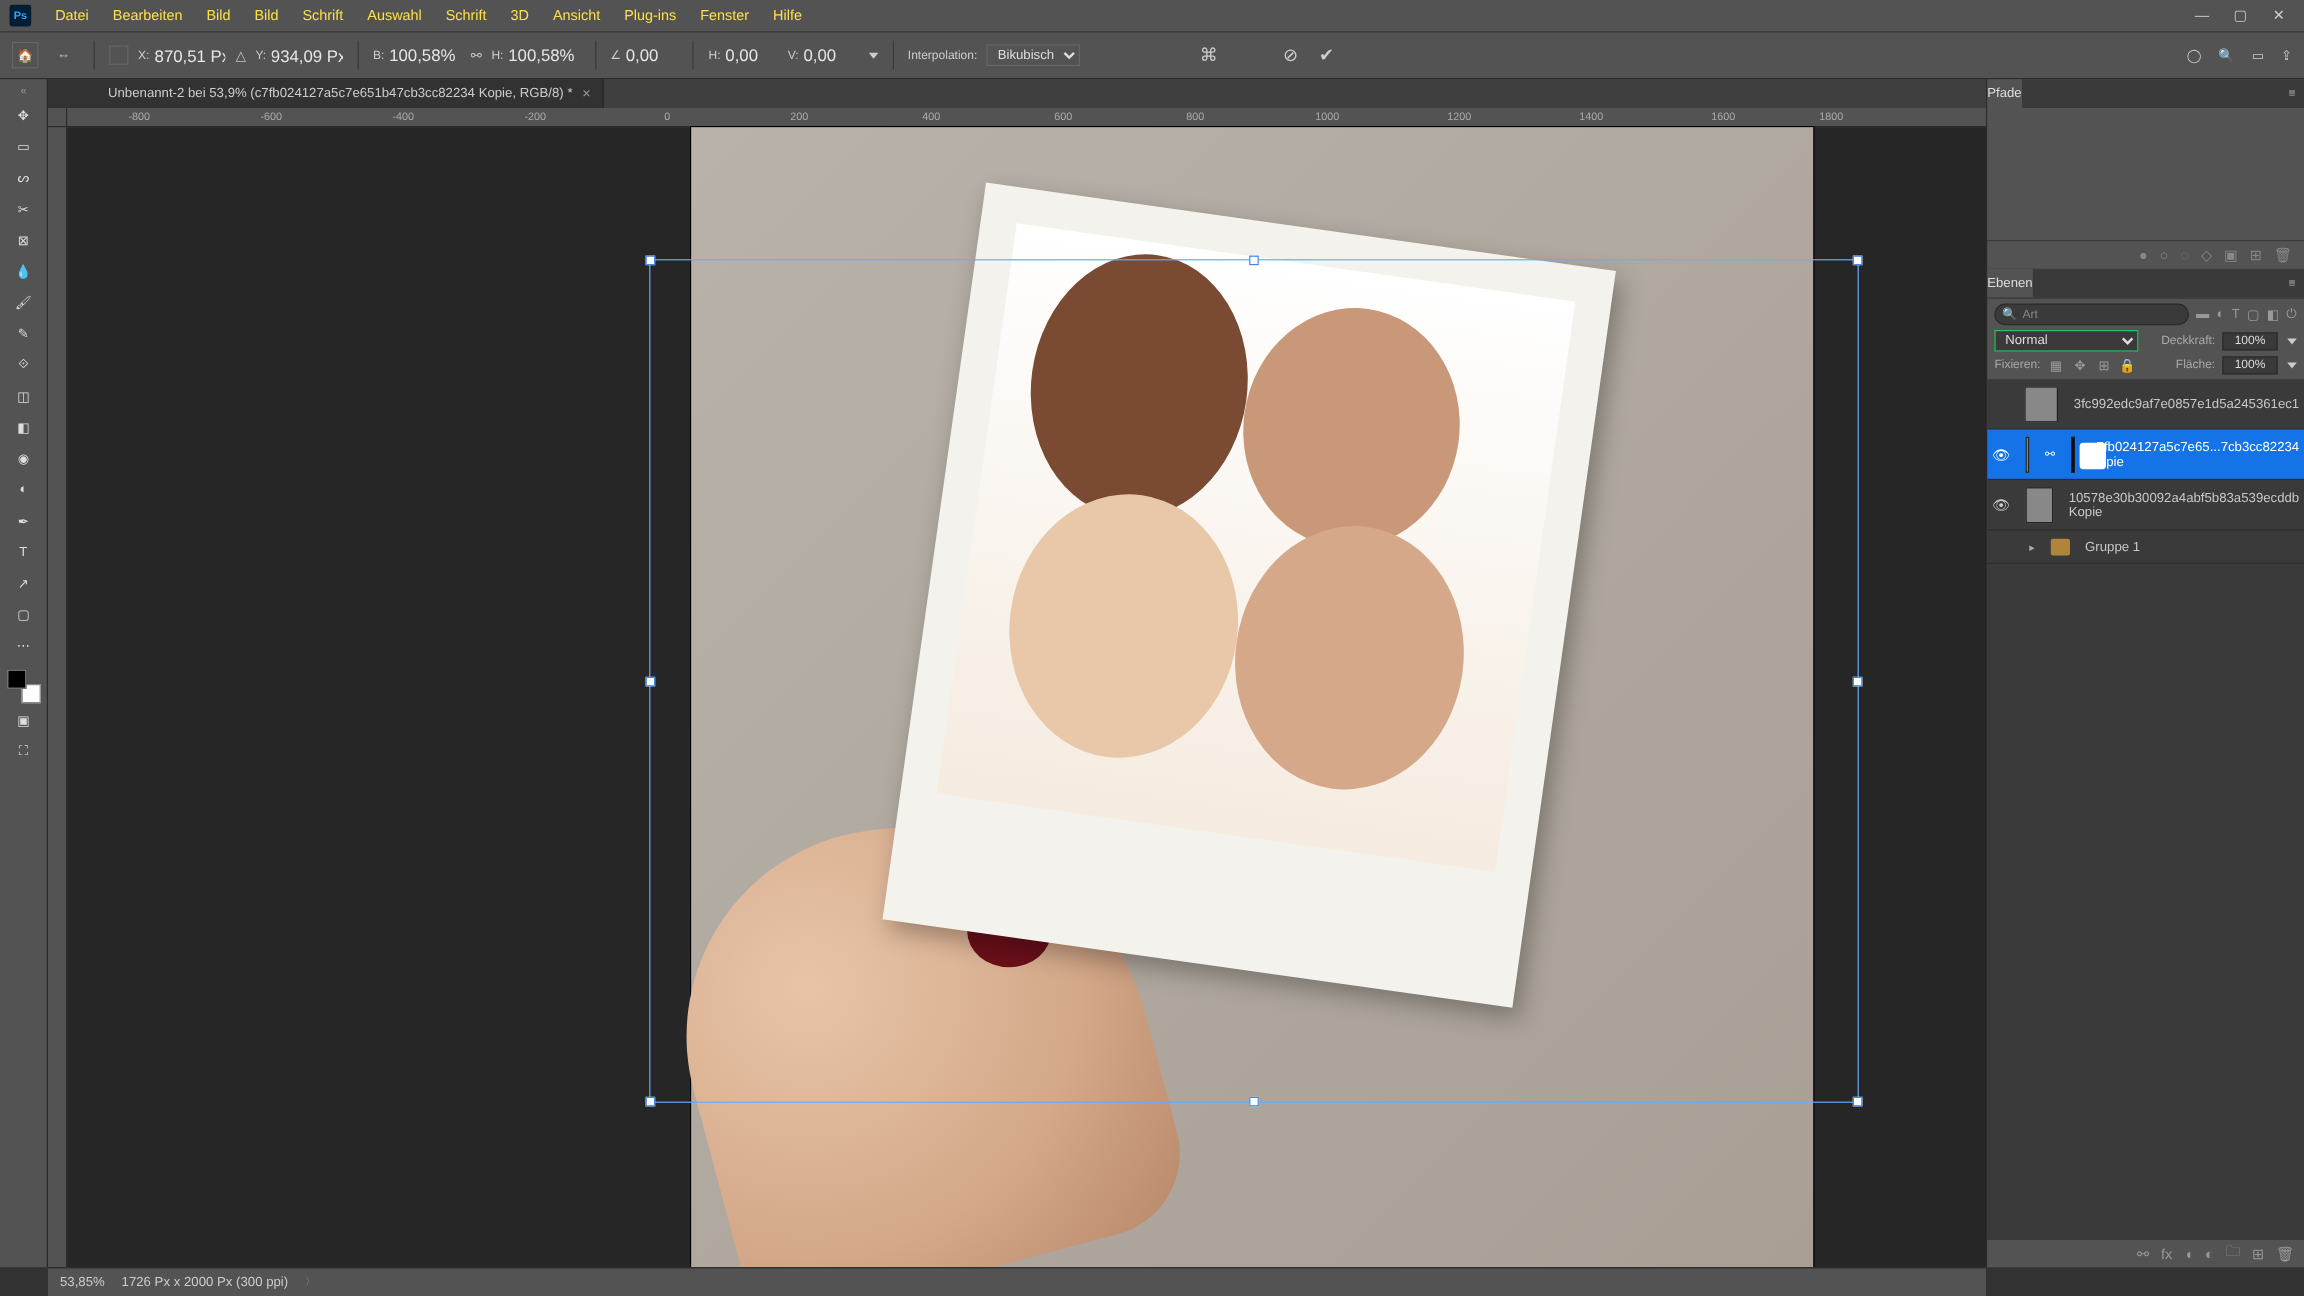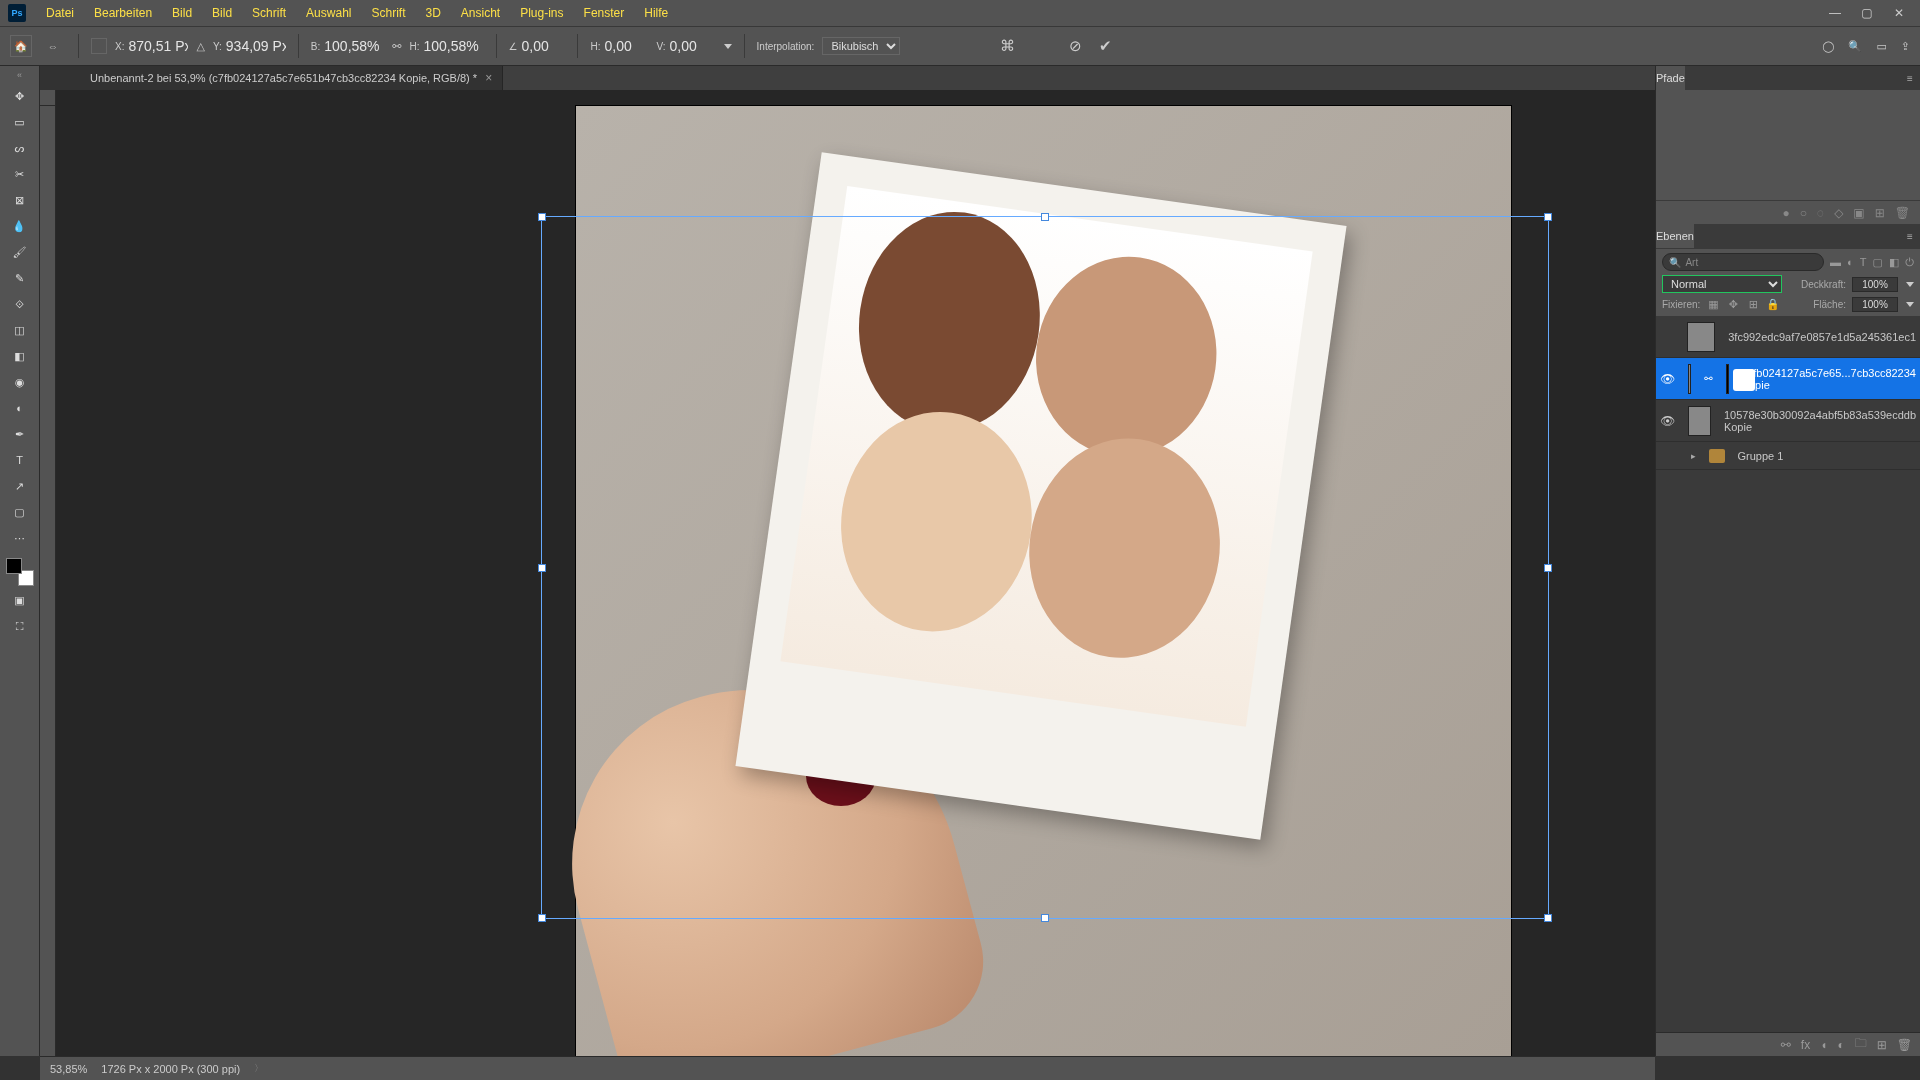--- a/index.html
+++ b/index.html
@@ -219,20 +219,36 @@
         <div class="bg"></div>
         <div class="fg"></div>
       </div>
     <div class="tool">▣</div>
     <div class="tool">⛶</div>
   </div>
 </div>
 
 <div class="canvas-wrap">
   <div class="ruler-corner"></div>
+  <div class="hruler-strip">
+    <span class="tick" style="left:60px">-800</span>
+    <span class="tick" style="left:170px">-600</span>
+    <span class="tick" style="left:280px">-400</span>
+    <span class="tick" style="left:390px">-200</span>
+    <span class="tick" style="left:500px">0</span>
+    <span class="tick" style="left:610px">200</span>
+    <span class="tick" style="left:720px">400</span>
+    <span class="tick" style="left:830px">600</span>
+    <span class="tick" style="left:940px">800</span>
+    <span class="tick" style="left:1050px">1000</span>
+    <span class="tick" style="left:1160px">1200</span>
+    <span class="tick" style="left:1270px">1400</span>
+    <span class="tick" style="left:1380px">1600</span>
+    <span class="tick" style="left:1470px">1800</span>
+  </div>
   <div class="vruler-strip"></div>
   <div class="canvas-inner">
     <div class="artboard">
       <div class="hand"></div>
       <div class="nail"></div>
       <div class="polaroid">
         <div class="polaroid-inner">
           <div class="face f1"></div>
             <div class="face f2"></div>
             <div class="face f3"></div>

